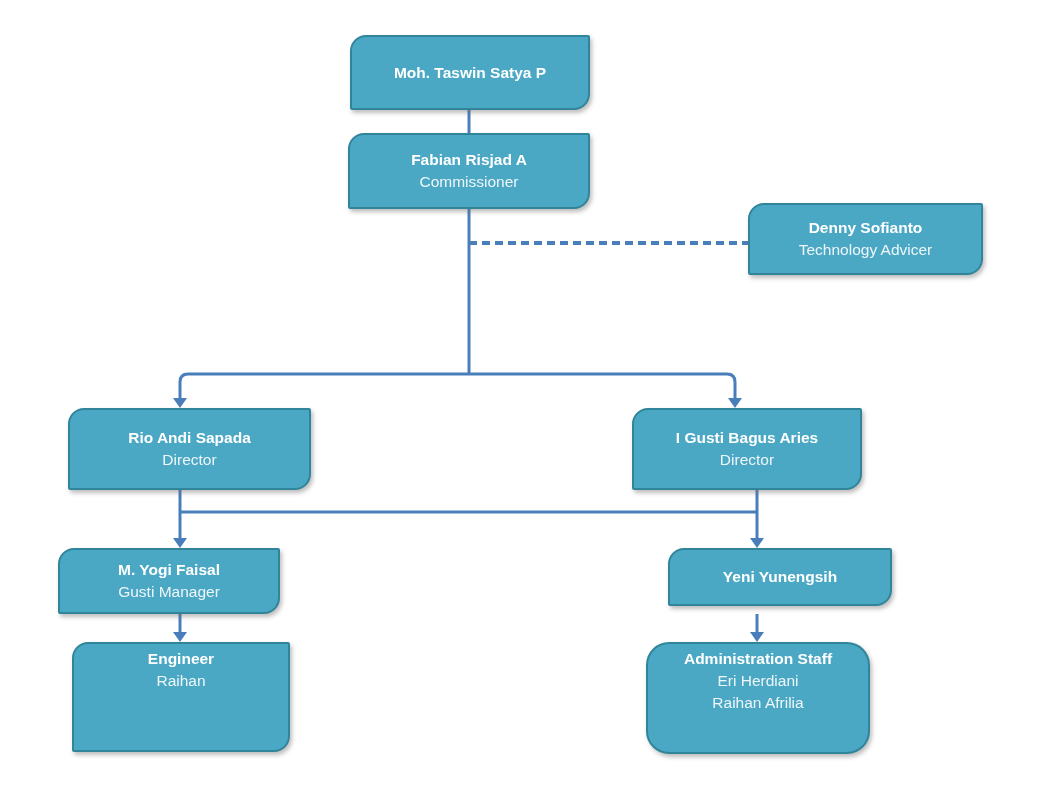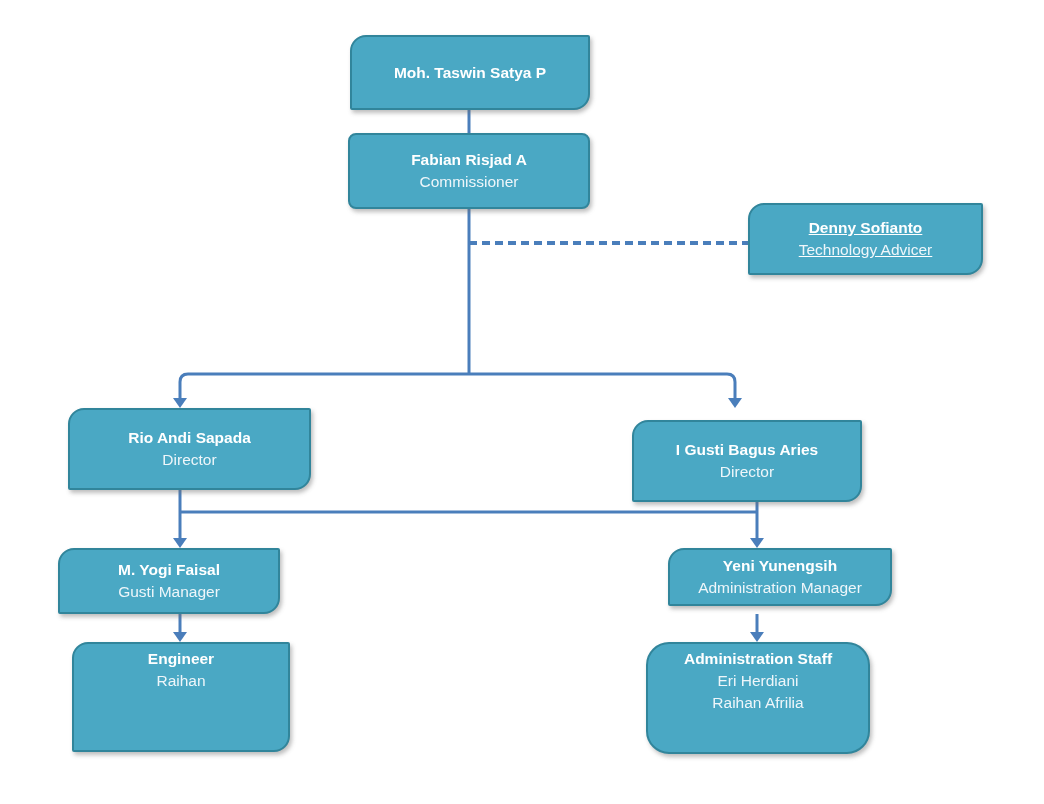--- a/index.html
+++ b/index.html
@@ -56,24 +56,24 @@
     white-space: nowrap;
   }
   .node-role, .node-member {
     font-weight: 400;
     font-size: 15.5px;
     line-height: 22px;
     color: #eef6fa;
     white-space: nowrap;
   }
   #node-president     { left: 350px; top: 35px;  width: 240px; height: 75px; }
-  #node-commissioner  { left: 348px; top: 133px; width: 242px; height: 76px; border-radius: 8px; }
-  #node-advisor       { left: 748px; top: 203px; width: 235px; height: 72px; text-decoration: underline; }
+  #node-commissioner  { left: 348px; top: 133px; width: 242px; height: 76px; }
+  #node-advisor       { left: 748px; top: 203px; width: 235px; height: 72px; }
   #node-director-left { left: 68px;  top: 408px; width: 243px; height: 82px; }
-  #node-director-right{ left: 632px; top: 420px; width: 230px; height: 82px; }
+  #node-director-right{ left: 632px; top: 408px; width: 230px; height: 82px; }
   #node-sales-manager { left: 58px;  top: 548px; width: 222px; height: 66px; }
   #node-admin-manager { left: 668px; top: 548px; width: 224px; height: 58px; }
   #node-engineer      { left: 72px;  top: 642px; width: 218px; height: 110px; }
   #node-admin-staff   { left: 646px; top: 642px; width: 224px; height: 112px; border-radius: 23px; }
 </style>
 </head>
 <body>
 
 <div class="canvas">
 
@@ -125,21 +125,20 @@
     <div class="node-role">Director</div>
   </div>
 
   <div class="node" id="node-sales-manager">
     <div class="node-name">M. Yogi Faisal</div>
     <div class="node-role">Gusti Manager</div>
   </div>
 
   <div class="node" id="node-admin-manager">
     <div class="node-name">Yeni Yunengsih</div>
-    <div class="node-role">Administration Manager</div>
   </div>
 
   <div class="node top-aligned" id="node-engineer">
     <div class="node-name">Engineer</div>
     <div class="node-member">Raihan</div>
   </div>
 
   <div class="node top-aligned" id="node-admin-staff">
     <div class="node-name">Administration Staff</div>
     <div class="node-member">Eri Herdiani</div>

